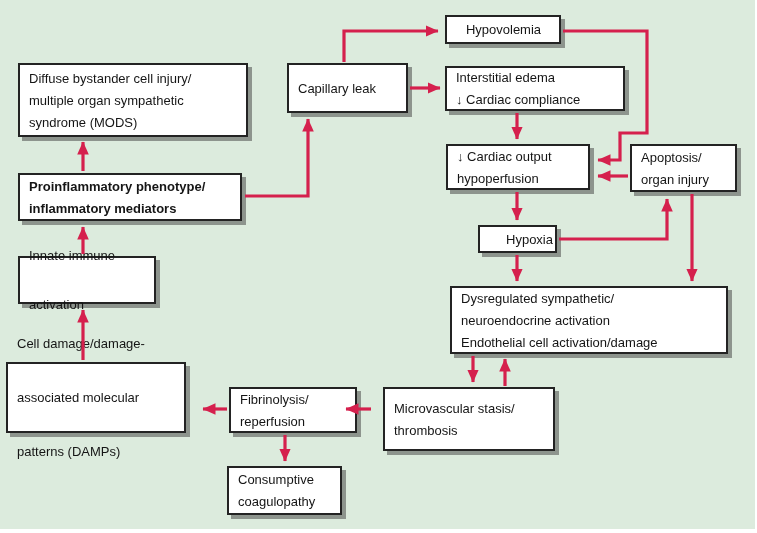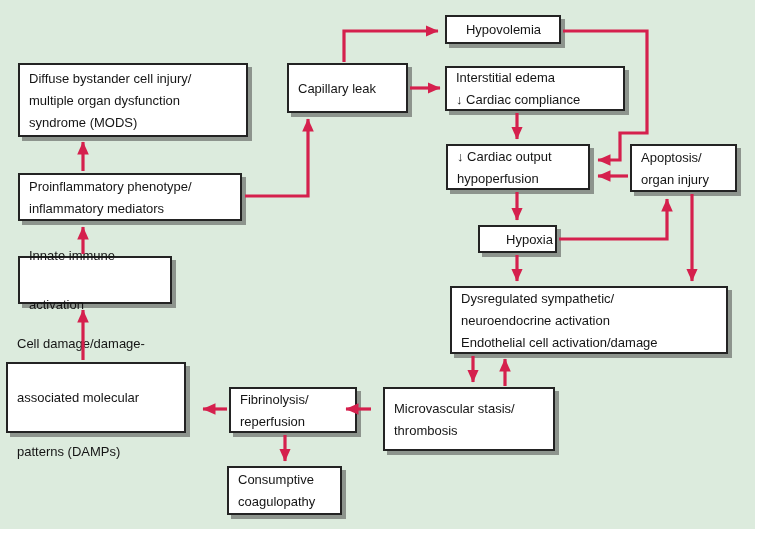--- a/index.html
+++ b/index.html
@@ -44,28 +44,28 @@
     stroke-width:3.2;
     stroke-linejoin:miter;
   }
 </style>
 </head>
 <body>
 
 <div class="stage" style="width: 755px; height: 529px;">
   <div class="node" style="left: 18px; top: 63px; width: 230px; height: 74px;">
       <div>Diffuse bystander cell injury/</div>
-      <div>multiple organ dysfunction</div>
+      <div>multiple organ sympathetic</div>
       <div>syndrome (MODS)</div>
     </div>
-    <div class="node" style="left: 18px; top: 173px; width: 224px; height: 48px;">
+    <div class="node" style="left: 18px; top: 173px; width: 224px; height: 48px; font-weight: bold;">
       <div>Proinflammatory phenotype/</div>
       <div>inflammatory mediators</div>
     </div>
-    <div class="node" style="left: 18px; top: 256px; width: 154px; height: 48px; gap: 27px;">
+    <div class="node" style="left: 18px; top: 256px; width: 138px; height: 48px; gap: 27px;">
       <div>Innate immune</div>
       <div>activation</div>
     </div>
     <div class="node" style="left: 6px; top: 362px; width: 180px; height: 71px; gap: 32px;">
       <div>Cell damage/damage-</div>
       <div>associated molecular</div>
       <div>patterns (DAMPs)</div>
     </div>
     <div class="node" style="left: 287px; top: 63px; width: 121px; height: 50px;">
       <div>Capillary leak</div>

